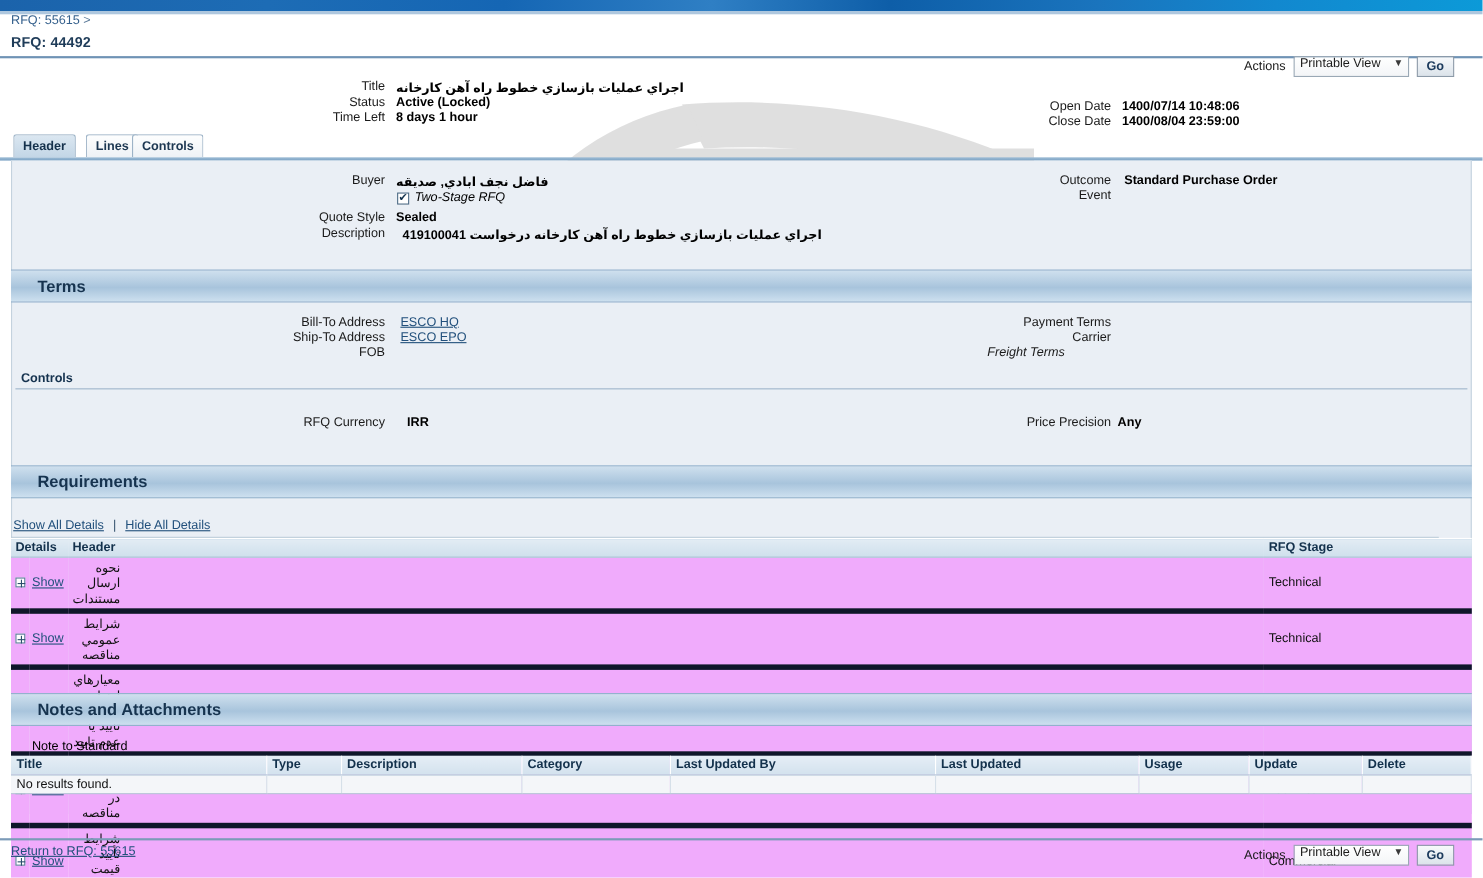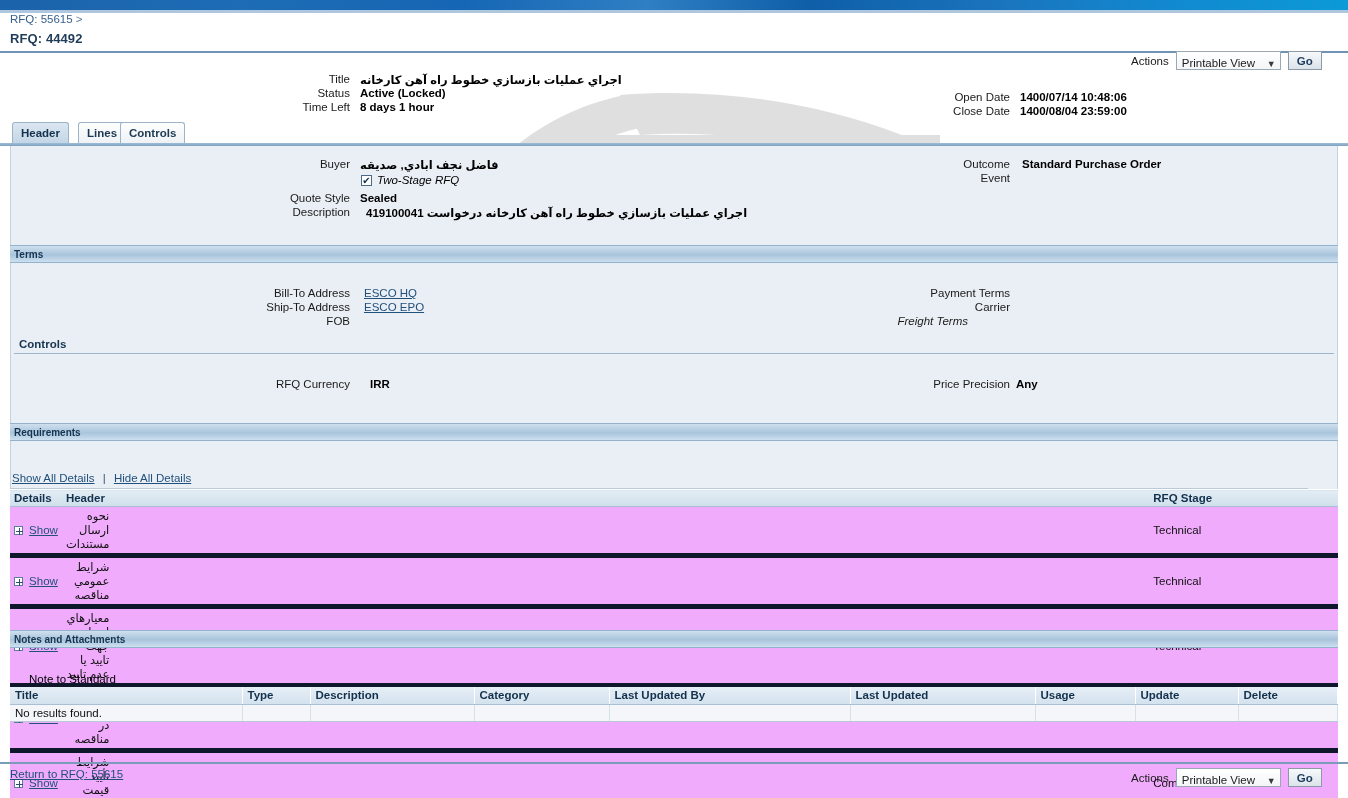--- a/index.html
+++ b/index.html
@@ -59,21 +59,21 @@
 
   
   .actions-row {
     position: absolute; display: flex; align-items: center; gap: 7px;
   }
   .actions-label { font-size: 11.5px; color:#1a1a1a; }
   .select-box {
     border: 1px solid #9aa8b5;
     background: linear-gradient(180deg,#ffffff 0%,#f3f5f7 100%);
     height: 19px; width: 105px;
-    display:flex; align-items:flex-end; justify-content:space-between;
+    display:flex; align-items:flex-start; justify-content:space-between;
     padding: 0 4px 0 5px;
     font-size: 11.5px; color:#1a1a1a;
   }
   .select-box .chev { font-size:9px; color:#3a3a3a; }
   .go-btn {
     border: 1px solid #8c9aa8;
     background: linear-gradient(180deg,#f7f9fb 0%,#dbe3ea 100%);
     height: 19px; min-width: 32px; padding: 0 8px;
     display:flex; align-items:center; justify-content:center;
     font-size: 11.5px; font-weight:bold; color:#1b3a5c;
@@ -110,26 +110,26 @@
 
   
   .panel {
     position:absolute; left:10px; top:146px; width:1328px; height:594px;
     background:#eaeff5;
     border-left:1px solid #c4d2de; border-right:1px solid #c4d2de;
   }
 
   
   .secbar {
-    position:absolute; left:10px; width:1328px; height:18px;
+    position:absolute; left:10px; width:1328px; height:30px;
     background: linear-gradient(180deg,#cfe0ee 0%, #a8c4dc 55%, #cde0ef 100%);
     border-top:1px solid #93b2cd;
     border-bottom:1px solid #93b2cd;
-    display:flex; align-items:center; padding-left:4px;
-    font-size: 10px; font-weight:bold; color:#16334f;
+    display:flex; align-items:center; padding-left:24px;
+    font-size: 15px; font-weight:bold; color:#16334f;
   }
 
   
   .subhead {
     position:absolute; font-size:11.5px; font-weight:bold; color:#16334f;
   }
 
   
   .reqtable {
     position:absolute; left:10px; width:1328px;

